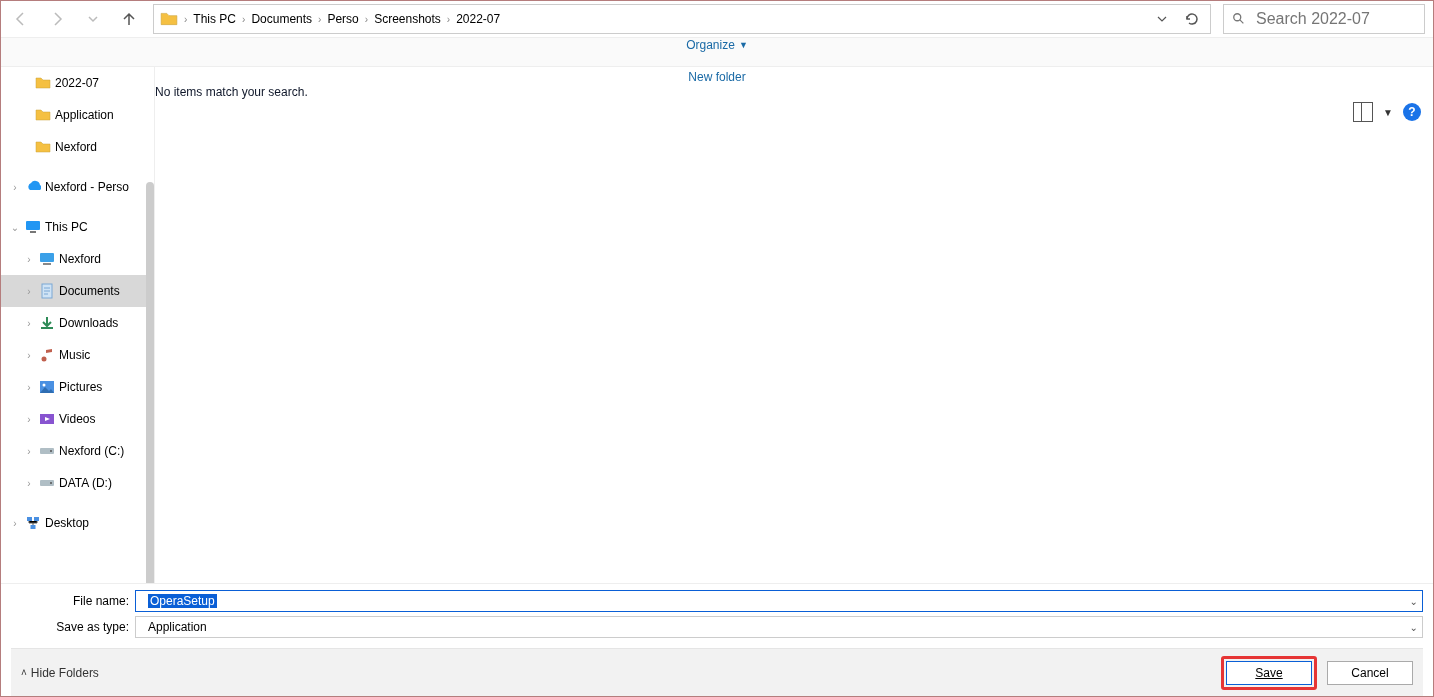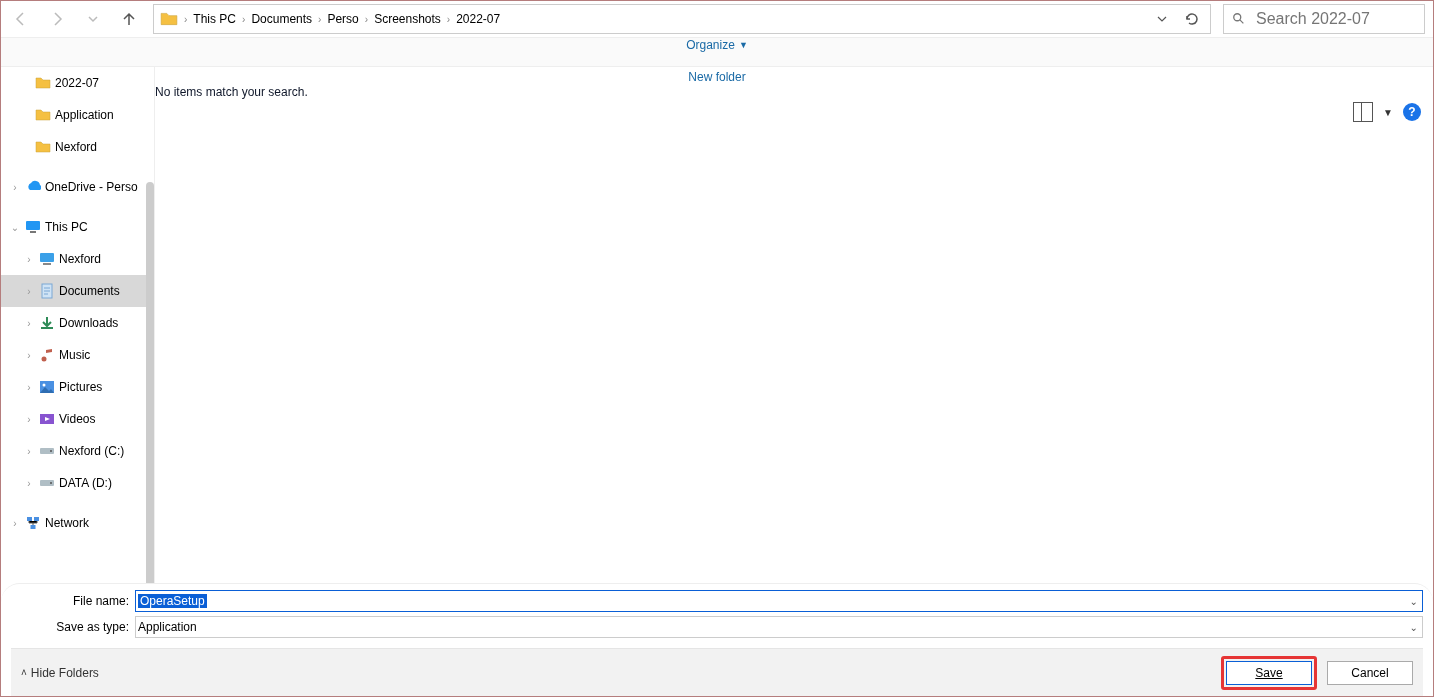--- a/index.html
+++ b/index.html
@@ -37,24 +37,24 @@
   .tree-sb { position: absolute; right: 0; top: 115px; width: 8px; height: 440px; background: #ccc; border-radius: 4px; }
   .tree ul { list-style: none; margin: 0; padding: 0; }
   .tree li { display: flex; align-items: center; height: 32px; padding-left: 8px; gap: 4px; white-space: nowrap; overflow: hidden; }
   .tree li.indent1 { padding-left: 34px; }
   .tree li.indent2 { padding-left: 34px; }
   .tree li.selected { background: #d8d8d8; }
   .tree .exp { width: 12px; color: #999; font-size: 10px; display: inline-flex; justify-content: center; }
   .tree .ticon { width: 16px; height: 16px; display: inline-flex; flex: 0 0 16px; }
   .main { flex: 1 1 auto; display: flex; align-items: flex-start; justify-content: flex-start; padding-top: 18px; color: #0f172a; }
 
-  .footer { border-top: 1px solid #eee; padding: 6px 10px 0 10px; display: flex; flex-direction: column; gap: 4px; border-radius: 19px; }
+  .footer { border-top: 1px solid #eee; padding: 6px 10px 0 10px; display: flex; flex-direction: column; gap: 4px; }
   .frow { display: flex; align-items: center; }
   .frow label { width: 118px; text-align: right; margin-right: 6px; }
-  .frow .field { flex: 1; height: 22px; border: 1px solid #0a5fd6; display: flex; align-items: center; padding: 0 2px; position: relative; }
+  .frow .field { flex: 1; height: 22px; border: 1px solid #0a5fd6; display: flex; align-items: center; padding: 0 12px; position: relative; }
   .frow .field.type { border-color: #ccc; }
   .frow .field .selected-text { background: #0a5fd6; color: #fff; padding: 0 2px; }
   .frow .field .dd { position: absolute; right: 4px; font-size: 10px; color: #555; }
 
   .actions { height: 48px; display: flex; align-items: center; padding: 0 10px; background: #f2f2f2; border-top: 1px solid #e5e5e5; margin-top: 6px; }
   .actions .hide { color: #333; display: flex; align-items: center; gap: 4px; }
   .actions .buttons { margin-left: auto; display: flex; gap: 10px; align-items: center; }
   .btn { width: 86px; height: 24px; border: 1px solid #aaa; background: #fff; display: flex; align-items: center; justify-content: center; }
   .btn.primary { border: 1px solid #0a5fd6; text-decoration: underline; }
   .savewrap { border: 3px solid #e63535; padding: 2px; border-radius: 3px; }
@@ -232,21 +232,21 @@
             </span>
             <span>Nexford</span>
           </li>
           <li class="" style="margin-top: 8px;">
             <span class="exp">›</span>
             <span class="ticon">
               <svg width="16" height="16" viewBox="0 0 16 16">
                 <use href="#ic-cloud"></use>
               </svg>
             </span>
-            <span>OneDrive - Perso</span>
+            <span>Nexford - Perso</span>
           </li>
           <li class="" style="margin-top: 8px;">
             <span class="exp">⌄</span>
             <span class="ticon">
               <svg width="16" height="16" viewBox="0 0 16 16">
                 <use href="#ic-pc"></use>
               </svg>
             </span>
             <span>This PC</span>
           </li>
@@ -322,21 +322,21 @@
             </span>
             <span>DATA (D:)</span>
           </li>
           <li class="" style="margin-top: 8px;">
             <span class="exp">›</span>
             <span class="ticon">
               <svg width="16" height="16" viewBox="0 0 16 16">
                 <use href="#ic-network"></use>
               </svg>
             </span>
-            <span>Network</span>
+            <span>Desktop</span>
           </li>
         </ul>
       <div class="tree-sb"></div>
     </div>
     <div class="main">
       <span>No items match your search.</span>
     </div>
   </div>
 
   <div class="footer">

